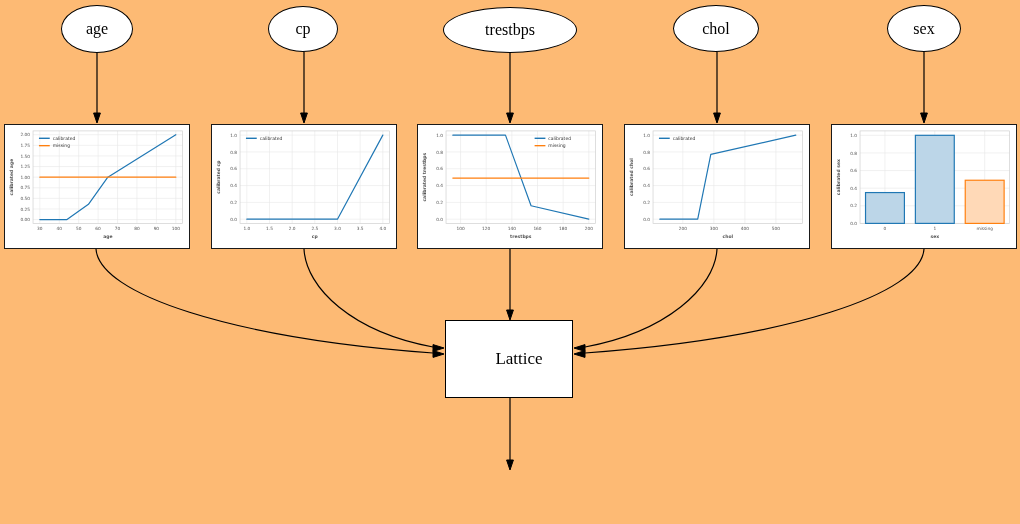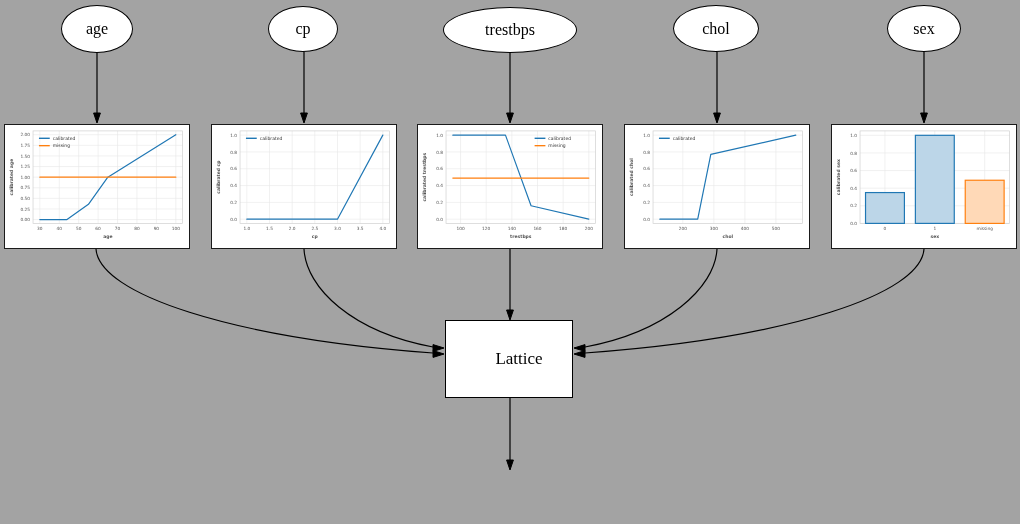--- a/index.html
+++ b/index.html
@@ -1,17 +1,17 @@
 <!DOCTYPE html>
 <html><head>
 <meta charset="utf-8">
 <style>
   html,body{margin:0;padding:0;background:#ffffff;}
   .canvas{
-    position:relative;width:1020px;height:524px;background:#a3a3a3;
+    position:relative;width:1020px;height:524px;background:#fdba74;
     font-family:"Liberation Serif","DejaVu Serif",serif;overflow:hidden;
   }
   .edges{position:absolute;left:0;top:0;width:1020px;height:524px;pointer-events:none;}
   .node-ellipse{
     position:absolute;border:1.4px solid #000;border-radius:50%;
     background:#ffffff;display:flex;align-items:center;justify-content:center;
     font-size:16px;color:#000;box-sizing:border-box;z-index:2;
   }
   .chart-node{
     position:absolute;width:186px;height:125px;border:1px solid #1a1a1a;

